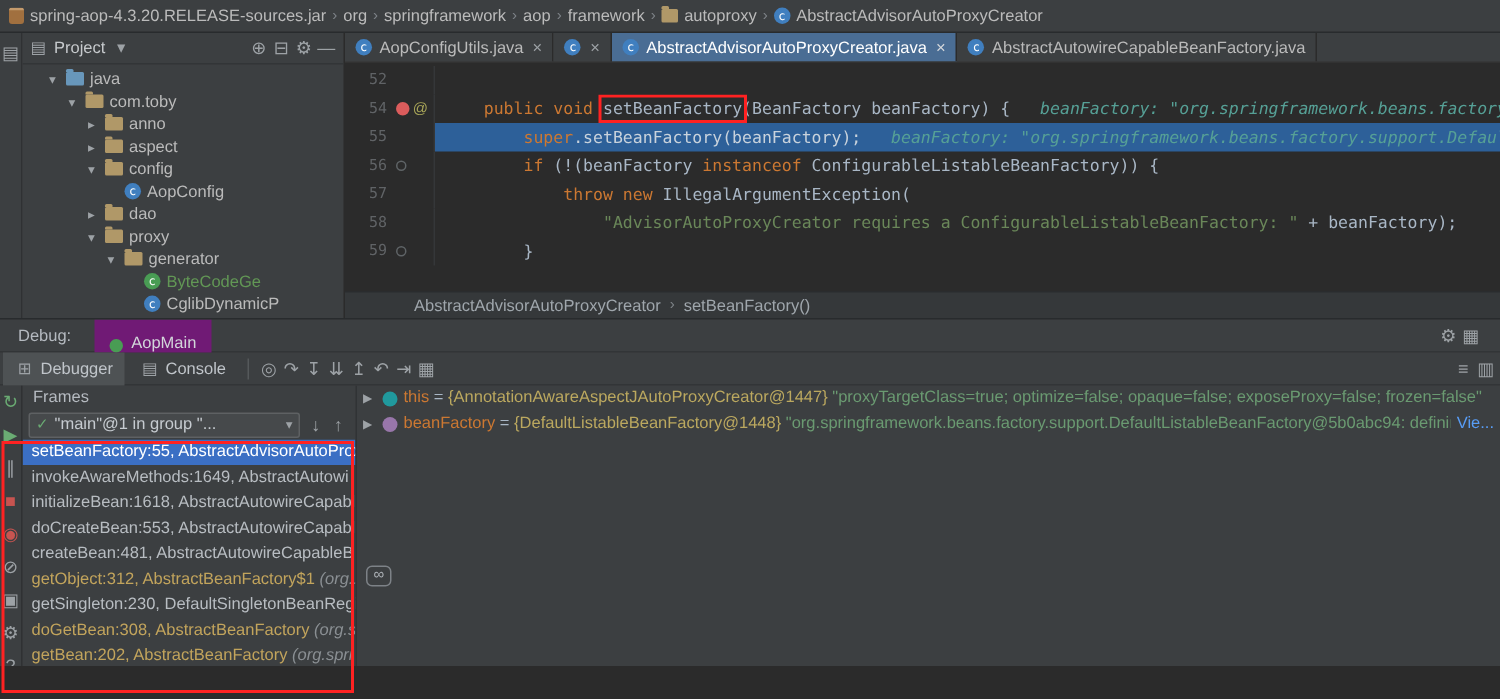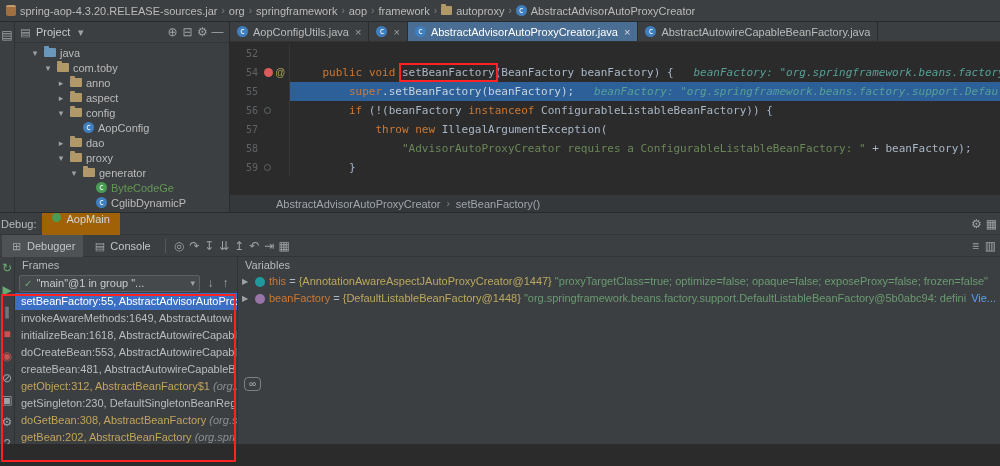--- a/index.html
+++ b/index.html
@@ -73,23 +73,23 @@
   .seg-str{color:var(--string);}
   .seg-hint{color:var(--hint);font-style:italic;}
   .seg-mark{outline:2px solid var(--annotation-box);outline-offset:1px;}
 
   .ed-crumb{height:18px;background:#35383a;border-top:1px solid #2a2c2e;display:flex;align-items:center;
             gap:5px;padding-left:46px;color:#9fa6ac;}
 
   
   .debug{position:absolute;top:212px;left:0;right:0;bottom:0;background:var(--panel-bg);
          border-top:1px solid #282b2d;display:flex;flex-direction:column;overflow:hidden;}
-  .dbg-header{height:22px;display:flex;align-items:center;gap:6px;padding:0 1px;border-bottom:1px solid #323537;}
+  .dbg-header{height:22px;display:flex;align-items:center;gap:16px;padding:0 12px;border-bottom:1px solid #323537;}
   .dbg-label{color:#b5bac0;}
-  .run-tab{display:flex;align-items:flex-start;gap:5px;background:#a16207;height:22px;padding:0 10px;color:#d2d6da;cursor:default;}
+  .run-tab{display:flex;align-items:flex-end;gap:5px;background:#701a75;height:22px;padding:0 10px;color:#d2d6da;cursor:default;}
   .run-config-icon{width:9px;height:9px;border-radius:50%;background:#499c54;display:inline-block;}
   .hd-sp{flex:1;}
 
   .dbg-toolbar{height:22px;display:flex;align-items:center;gap:2px;padding:0 2px;border-bottom:1px solid #323537;}
   .dbg-tab{display:flex;align-items:center;gap:4px;padding:0 8px;height:22px;color:#c0c5ca;cursor:default;}
   .dbg-tab.active{background:#4e5254;}
   .tb-sep{width:1px;height:14px;background:#55595b;margin:0 4px;}
   .tb-sp{flex:1;}
 
   .dbg-body{flex:1;display:flex;overflow:hidden;}
@@ -371,21 +371,20 @@
             <div class="frame-row"><span class="fmain">createBean:481, AbstractAutowireCapableB</span></div>
             <div class="frame-row lib"><span class="fmain">getObject:312, AbstractBeanFactory$1 </span><span class="fsuf">(org...</span></div>
             <div class="frame-row"><span class="fmain">getSingleton:230, DefaultSingletonBeanRegi</span></div>
             <div class="frame-row lib"><span class="fmain">doGetBean:308, AbstractBeanFactory </span><span class="fsuf">(org.s</span></div>
             <div class="frame-row lib"><span class="fmain">getBean:202, AbstractBeanFactory </span><span class="fsuf">(org.spri</span></div>
             <div class="frame-row"><span class="fmain">registerBeanPostProcessors:225, PostProces</span></div>
           </div>
       </div>
 
       <div class="vars">
-        <div class="pane-header">Variables</div>
         <div class="vars-list">
             <div class="var-row">
               <span class="chev">▶</span>
               <span class="vicon object-icon"></span>
               <span class="vtext"><span class="vname">this</span><span class="veq"> = </span><span class="vtype">{AnnotationAwareAspectJAutoProxyCreator@1447} </span><span class="vval">"proxyTargetClass=true; optimize=false; opaque=false; exposeProxy=false; frozen=false"</span></span>
             </div>
             <div class="var-row">
               <span class="chev">▶</span>
               <span class="vicon parameter-icon"></span>
               <span class="vtext"><span class="vname">beanFactory</span><span class="veq"> = </span><span class="vtype">{DefaultListableBeanFactory@1448} </span><span class="vval">"org.springframework.beans.factory.support.DefaultListableBeanFactory@5b0abc94: defining beans [org...</span></span>

